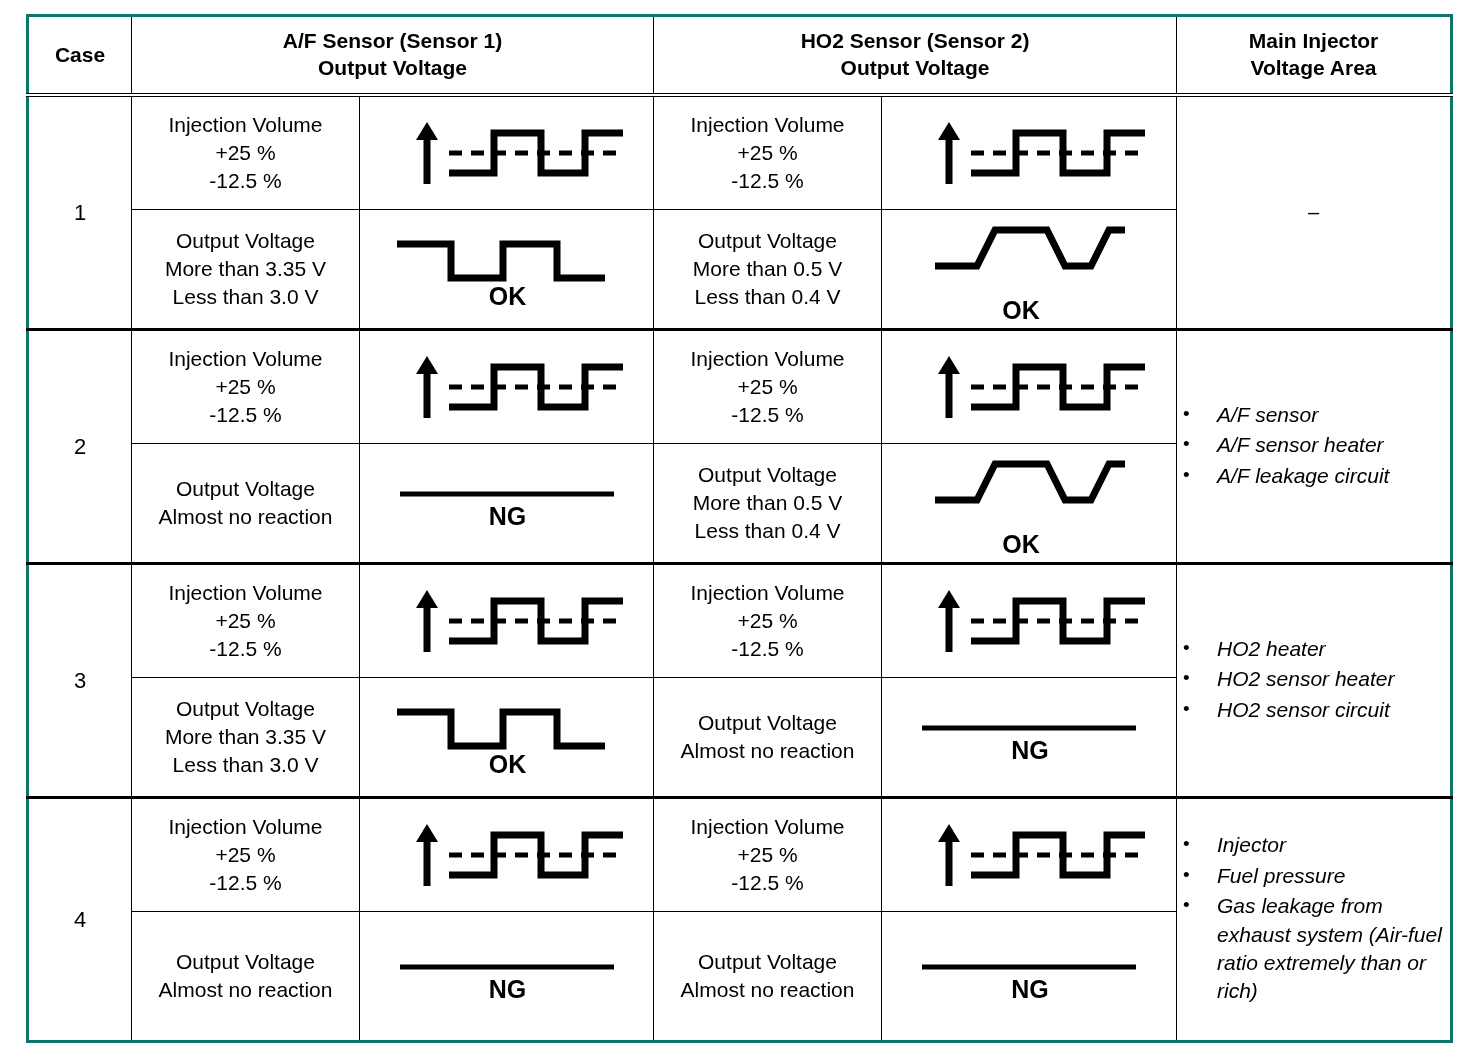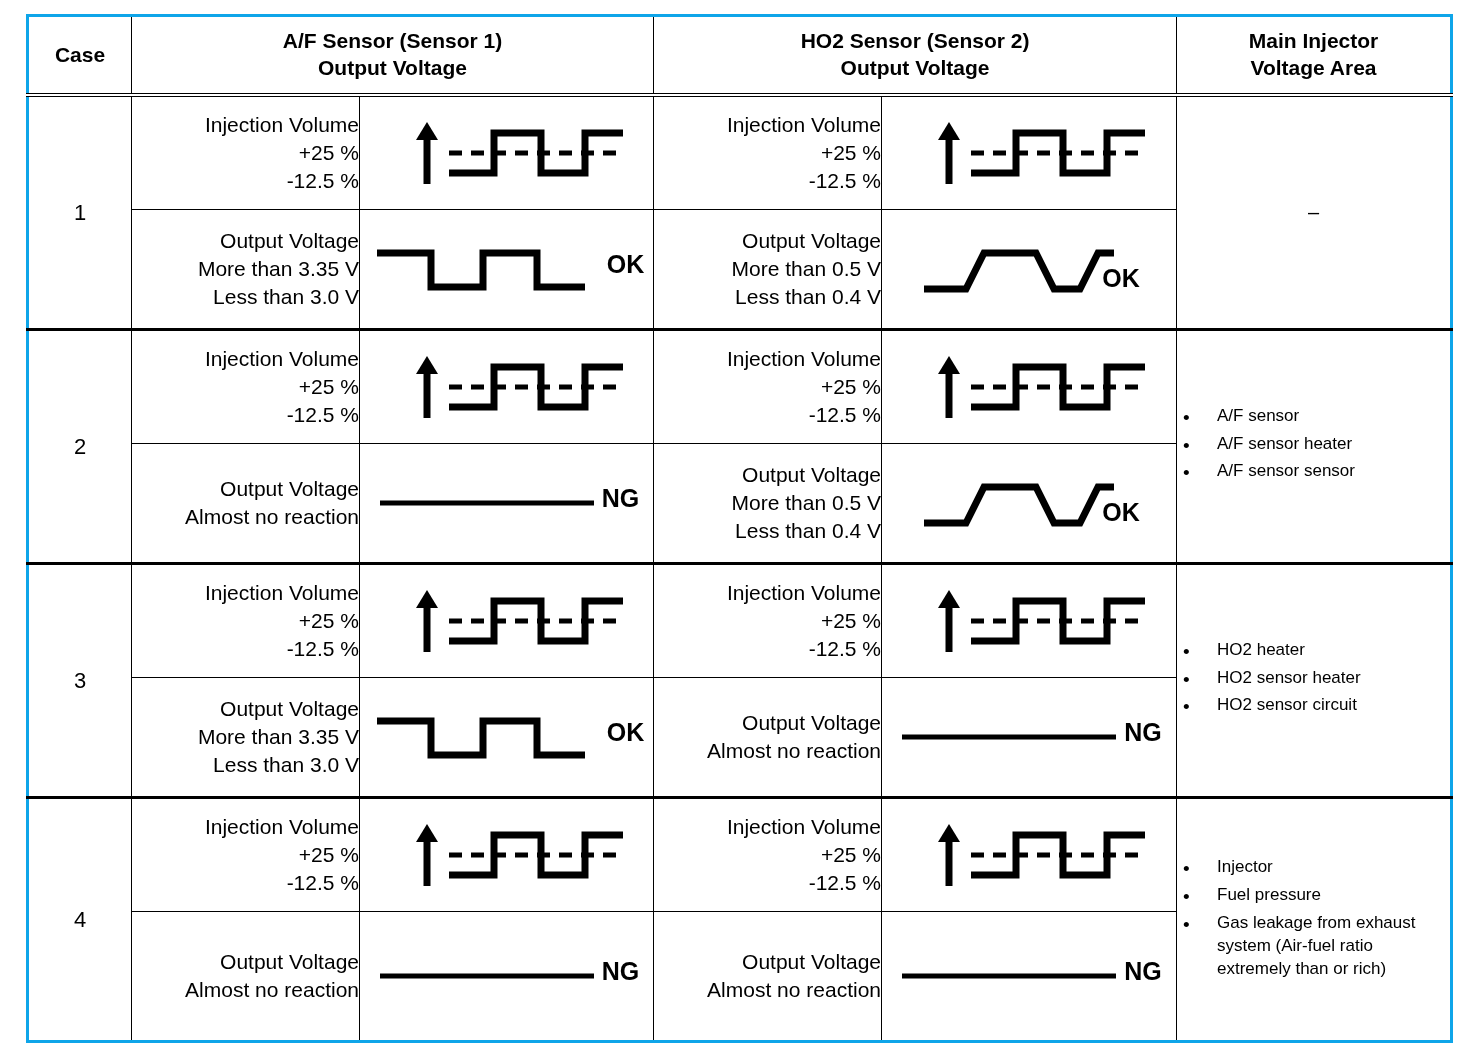--- a/index.html
+++ b/index.html
@@ -33,21 +33,21 @@
 
   table.diag td, table.diag th {
     border: 1px solid #000000;
     padding: 0;
     vertical-align: middle;
     font-weight: normal;
   }
 
   
   table.diag {
-    border: 3px solid #0ea5e9;
+    border: 3px solid #0f766e;
   }
 
   
   col.c-case    { width: 104px; }
   col.c-aftext  { width: 228px; }
   col.c-afwave  { width: 294px; }
   col.c-ho2text { width: 228px; }
   col.c-ho2wave { width: 295px; }
   col.c-trouble { width: 275px; }
 
@@ -63,36 +63,37 @@
   tr.header-row th .hl { display: block; }
 
   
   td.case-cell {
     text-align: center;
     font-size: 22px;
   }
 
   
   td.desc {
-    text-align: right;
+    text-align: center;
     font-size: 21px;
     line-height: 1.33;
     padding: 6px 4px;
   }
   td.desc .dl { display: block; white-space: nowrap; }
 
   
   td.wave {
     text-align: center;
   }
   td.wave .wavebox {
     display: flex;
     align-items: center;
     justify-content: center;
     height: 100%;
+    flex-direction: column;
   }
   td.wave svg { display: block; }
 
   
   tr.r-inj  td { height: 112px; }
   tr.r-out  td { height: 118px; }
 
   tr.case4-out td { height: 128px; }
 
   
@@ -121,22 +122,23 @@
   }
   ul.troublelist li .bullet {
     flex: 0 0 34px;
     text-align: left;
     padding-left: 6px;
     font-size: 19px;
     line-height: 1.35;
   }
   ul.troublelist li .ttext {
     flex: 1 1 auto;
-    font-size: 17px;
+    font-size: 21px;
     line-height: 1.35;
+    font-style: italic;
   }
 </style>
 <style>.verdict{font-size:25px;font-weight:bold;margin-left:2px;margin-top:-10px;}.verdict-tight{font-size:25px;font-weight:bold;margin-left:-16px;margin-top:18px;}</style></head>
 <body>
 
 <div class="sheet">
 
   <table class="diag">
     <colgroup>
       <col class="c-case">
@@ -295,21 +297,21 @@
               <li>
                 <span class="bullet">•</span>
                 <span class="ttext">A/F sensor</span>
               </li>
               <li>
                 <span class="bullet">•</span>
                 <span class="ttext">A/F sensor heater</span>
               </li>
               <li>
                 <span class="bullet">•</span>
-                <span class="ttext">A/F sensor sensor</span>
+                <span class="ttext">A/F leakage circuit</span>
               </li>
             </ul>
           </td>
         </tr>
         <tr class="r-out">
           <td class="desc">
             <span class="dl">Output Voltage</span>
             <span class="dl">Almost no reaction</span>
           </td>
           <td class="wave">

